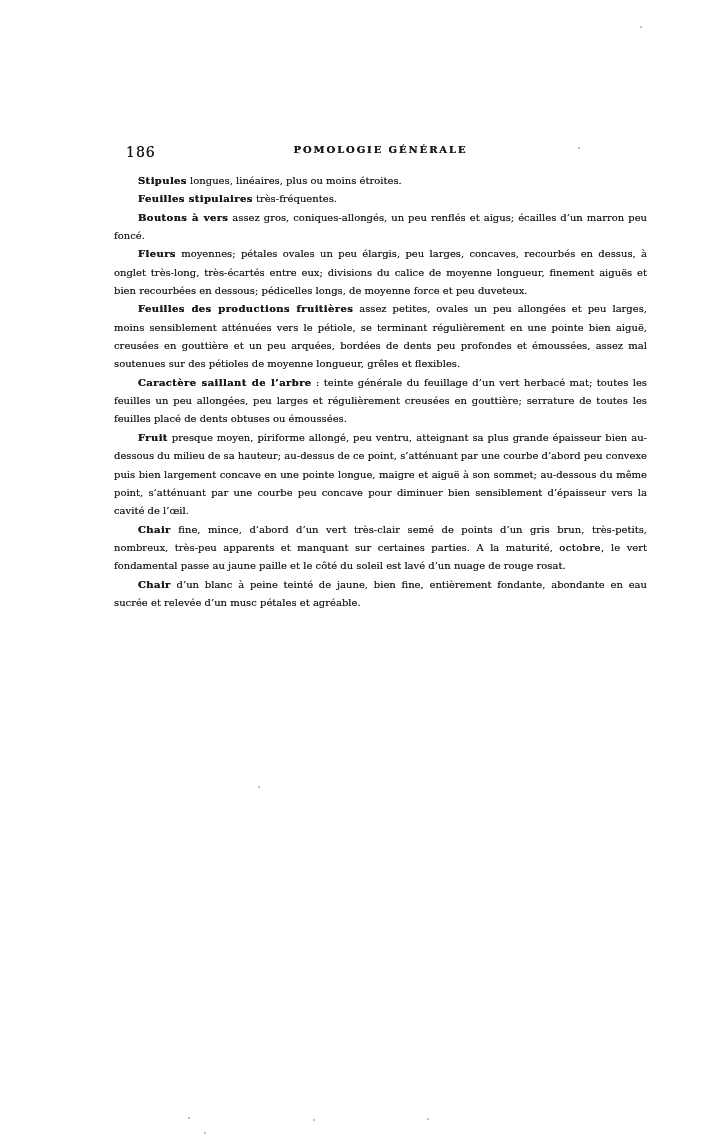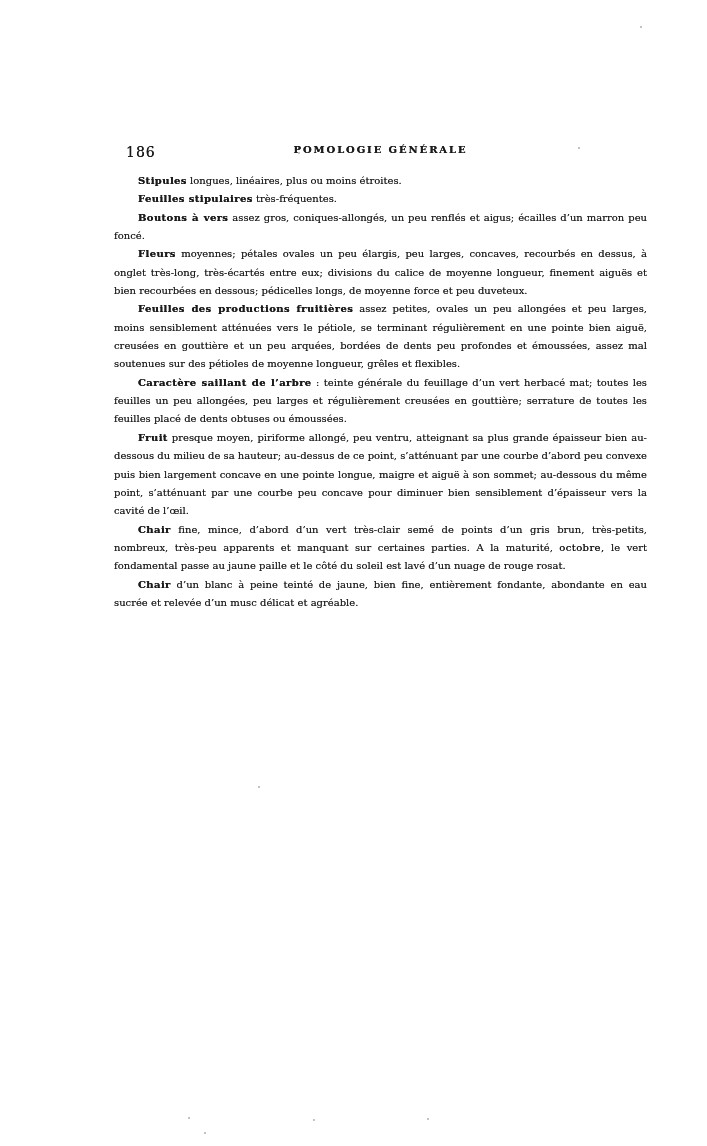--- a/index.html
+++ b/index.html
@@ -89,21 +89,21 @@
     <p class="para"><span class="lead">Feuilles des productions fruitières</span><span> assez petites, ovales un peu allongées et peu larges, moins sensiblement atténuées vers le pétiole, se terminant régulièrement en une pointe bien aiguë, creusées en gouttière et un peu arquées, bordées de dents peu profondes et émoussées, assez mal soutenues sur des pétioles de moyenne longueur, grêles et flexibles.</span></p>
 
     <p class="para"><span class="lead">Caractère saillant de l’arbre</span><span> : teinte générale du feuillage d’un vert herbacé mat; toutes les feuilles un peu allongées, peu larges et régulièrement creusées en gouttière; serrature de toutes les feuilles placé de dents obtuses ou émoussées.</span></p>
 
     <p class="para"><span class="lead">Fruit</span><span> presque moyen, piriforme allongé, peu ventru, atteignant sa plus grande épaisseur bien au-dessous du milieu de sa hauteur; au-dessus de ce point, s’atténuant par une courbe d’abord peu convexe puis bien largement concave en une pointe longue, maigre et aiguë à son sommet; au-dessous du même point, s’atténuant par une courbe peu concave pour diminuer bien sensiblement d’épaisseur vers la cavité de l’œil.</span></p>
 
     <p class="para"><span class="lead">Chair</span><span> fine, mince, d’abord d’un vert très-clair semé de points d’un gris brun, très-petits, nombreux, très-peu apparents et manquant sur certaines parties. A la maturité, </span><span class="bold-inline">octobre,</span><span> le vert fondamental passe au jaune paille et le côté du soleil est lavé d’un nuage de rouge rosat.</span></p>
 
 
 
-    <p class="para"><span class="lead">Chair</span><span> d’un blanc à peine teinté de jaune, bien fine, entièrement fondante, abondante en eau sucrée et relevée d’un musc délicat et agréable.</span></p>
+    <p class="para"><span class="lead">Chair</span><span> d’un blanc à peine teinté de jaune, bien fine, entièrement fondante, abondante en eau sucrée et relevée d’un musc pétales et agréable.</span></p>
 
   </div>
 
   <div class="speck" style="left:298px; top:152px;"></div>
   <div class="speck" style="left:578px; top:147px;"></div>
   <div class="speck" style="left:640px; top:26px;"></div>
   <div class="speck" style="left:188px; top:1117px;"></div>
   <div class="speck" style="left:204px; top:1132px;"></div>
   <div class="speck" style="left:313px; top:1119px;"></div>
   <div class="speck" style="left:427px; top:1118px;"></div>

